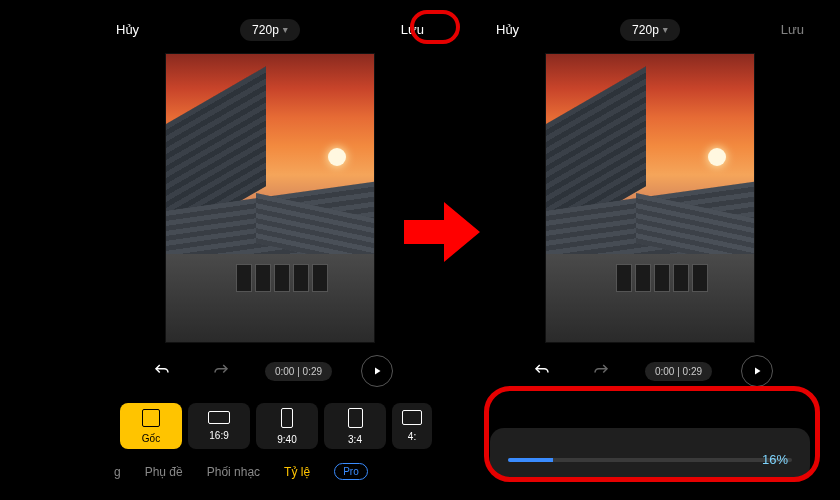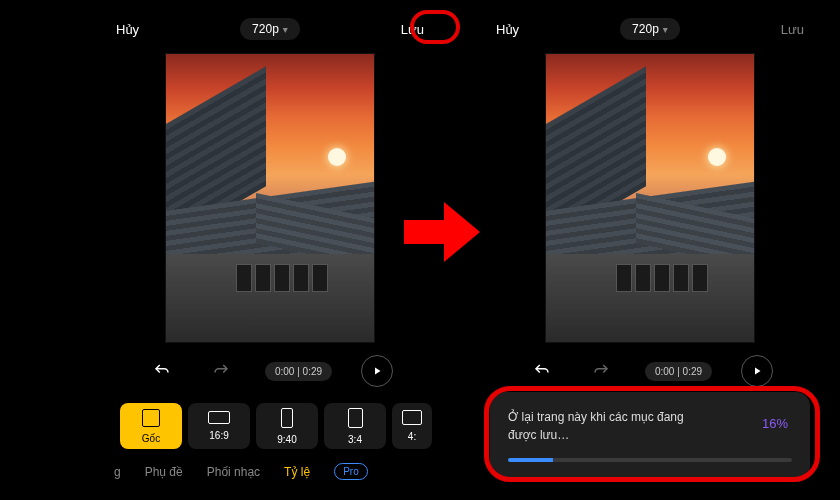--- a/index.html
+++ b/index.html
@@ -15,21 +15,21 @@
     position: absolute;
     width: 340px;
     height: 500px;
     background: #000;
   }
   .screen-left { left: 100px; }
   .screen-right { left: 480px; }
   .topbar {
     display: flex;
     justify-content: space-between;
-    align-items: flex-start;
+    align-items: center;
     padding: 18px 8px 12px;
     color: #fff;
     font-size: 13px;
   }
   .topbar-item { padding: 4px 8px; }
   .quality-pill {
     background: #1a1a1a;
     border-radius: 12px;
     padding: 4px 12px;
     font-size: 12px;
@@ -191,21 +191,21 @@
     background: #1f1f1f;
     border-radius: 14px;
     padding: 16px 18px 18px;
     color: #ddd;
   }
   .progress-text { font-size: 12px; line-height: 1.5; max-width: 200px; }
   .progress-pct {
     position: absolute;
     right: 22px;
     top: 24px;
-    color: #8b5cf6;
+    color: #7dd3fc;
     font-size: 13px;
   }
   .progress-bar {
     margin-top: 14px;
     height: 4px;
     background: #3a3a3a;
     border-radius: 2px;
     overflow: hidden;
   }
   .progress-fill {
@@ -351,21 +351,20 @@
     </span>
     <span class="time-pill">0:00 | 0:29</span>
     <span class="play-btn">
       <svg width="12" height="12" viewBox="0 0 24 24" fill="#fff">
           <path d="M8 5v14l11-7z"></path>
         </svg>
     </span>
   </div>
 
   <div class="progress-card">
-    <div class="progress-text">Ở lại trang này khi các mục đang được lưu…</div>
     <div class="progress-pct">16%</div>
     <div class="progress-bar">
       <div class="progress-fill"></div>
     </div>
   </div>
 </div>
 
 <div class="highlight-oval" style="left:484px;top:386px;width:336px;height:96px;border-width:5px;border-radius:26px"></div>
 
 </body></html>

